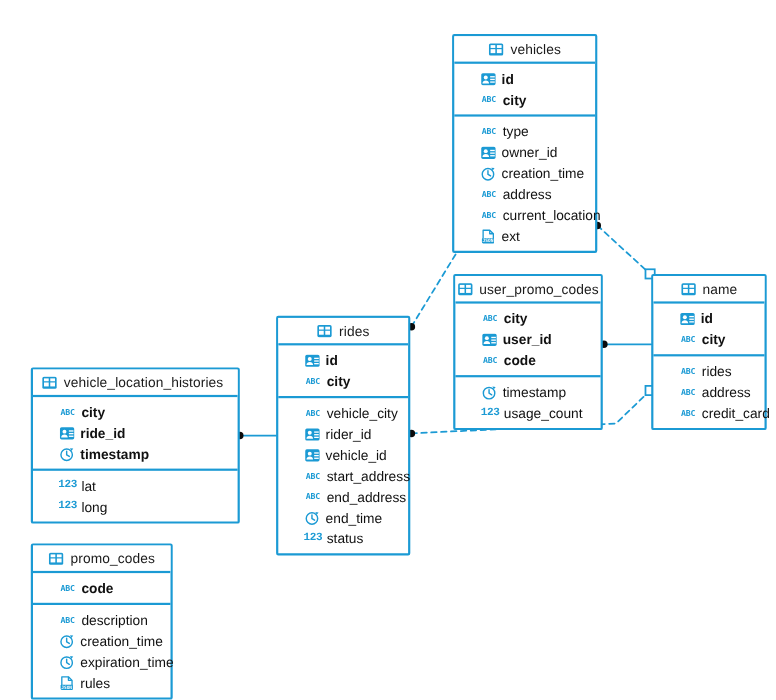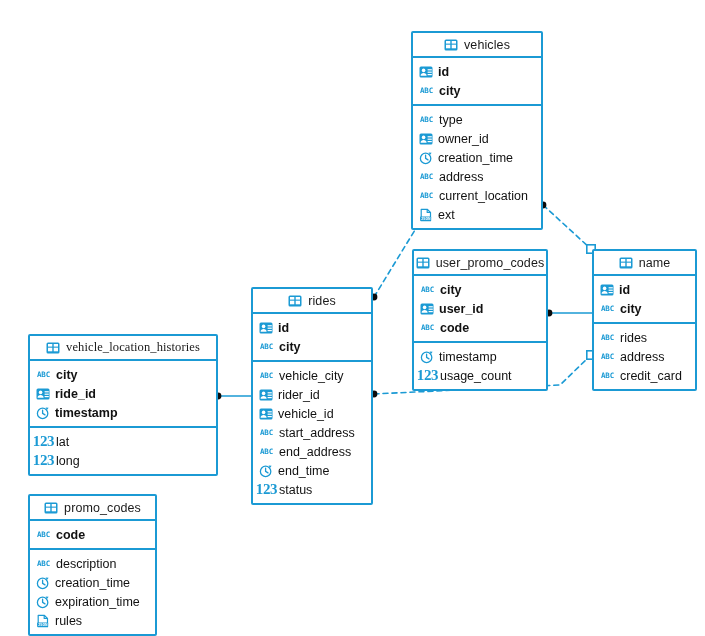--- a/index.html
+++ b/index.html
@@ -45,43 +45,42 @@
     height: 25px;
     border-bottom: 2px solid #1B9AD4;
     display: flex;
     align-items: center;
     justify-content: center;
     gap: 6px;
     padding: 0 8px;
     background: #ffffff;
   }
   .entity-header.left-align {
-    justify-content: center;
-    font-family: Liberation Serif, serif;
+    justify-content: flex-start;
   }
   .entity-title {
     font-size: 12.5px;
     color: #1a1a1a;
     white-space: nowrap;
     letter-spacing: 0.1px;
   }
 
   .field-group {
     padding: 4px 0 4px 0;
   }
   .field-group + .field-group {
     border-top: 2px solid #1B9AD4;
   }
 
   .field {
     display: flex;
     align-items: center;
     gap: 5px;
     height: 19px;
-    padding: 0 6px;
+    padding: 0 24px;
     white-space: nowrap;
   }
   .field-name {
     font-size: 12.5px;
     color: #111111;
   }
   .field.key .field-name {
     font-weight: bold;
   }
 
@@ -99,22 +98,22 @@
   .icon-abc {
     font-family: "DejaVu Sans Mono", monospace;
     font-size: 7.5px;
     font-weight: bold;
     color: #1B9AD4;
     letter-spacing: -0.2px;
     width: 15px;
     line-height: 1;
   }
   .icon-123 {
-    font-family: Liberation Serif, serif;
-    font-size: 15px;
+    font-family: Liberation Mono, monospace;
+    font-size: 10px;
     font-weight: bold;
     color: #1B9AD4;
     letter-spacing: -0.3px;
     width: 15px;
     line-height: 1;
   }
 
   
   .dot { fill: #0b0b0b; }
   .sq  { fill: #ffffff; stroke: #1B9AD4; stroke-width: 1.6; }

